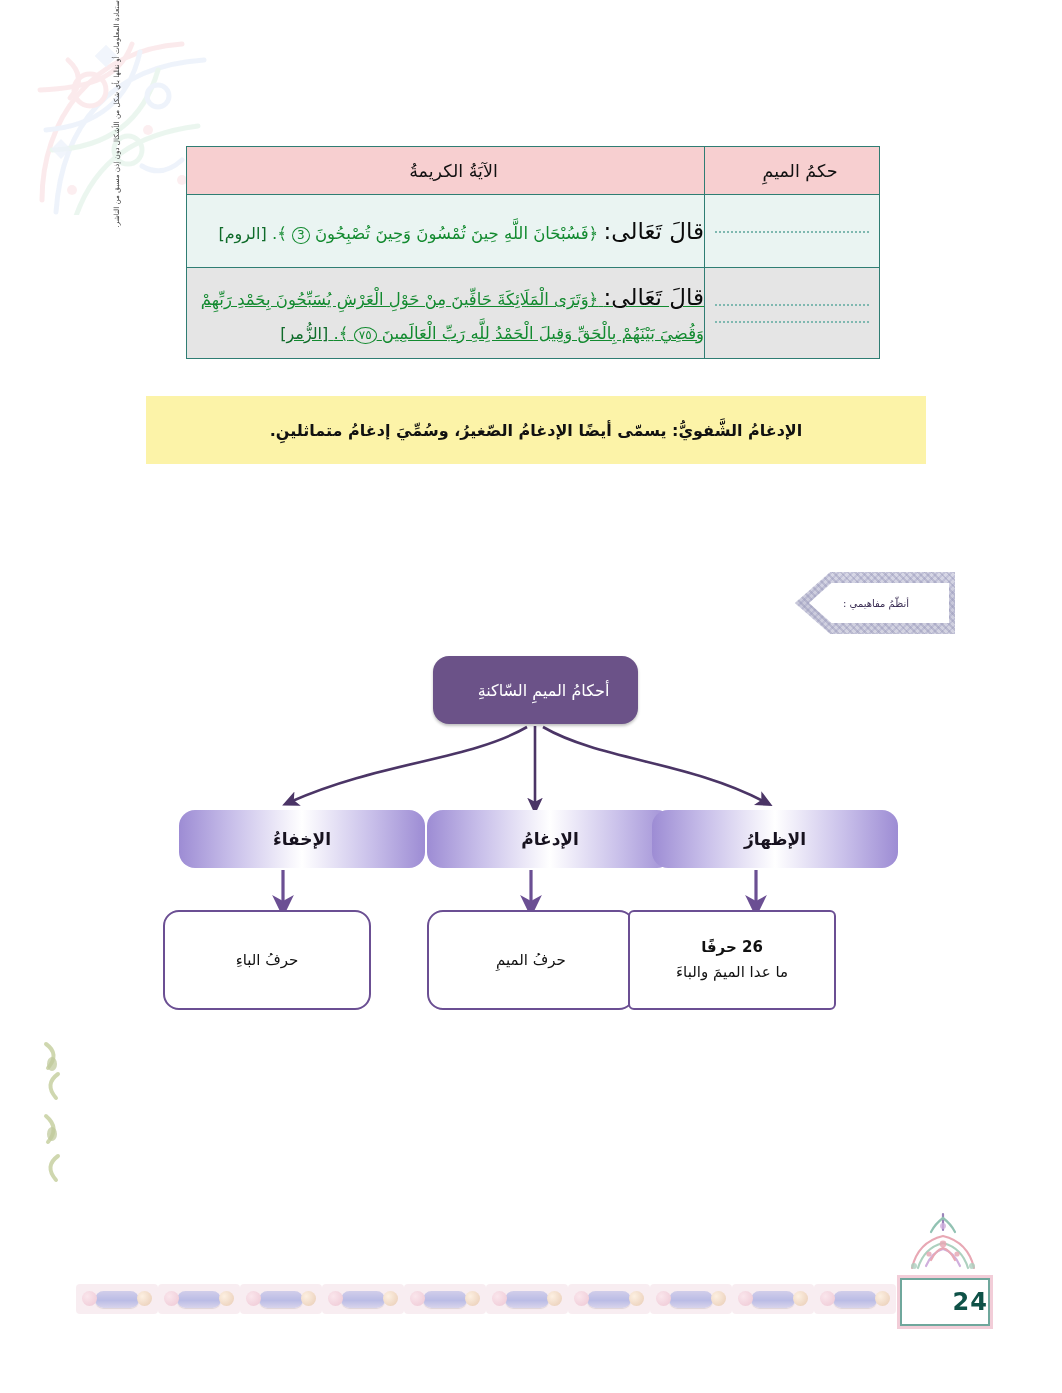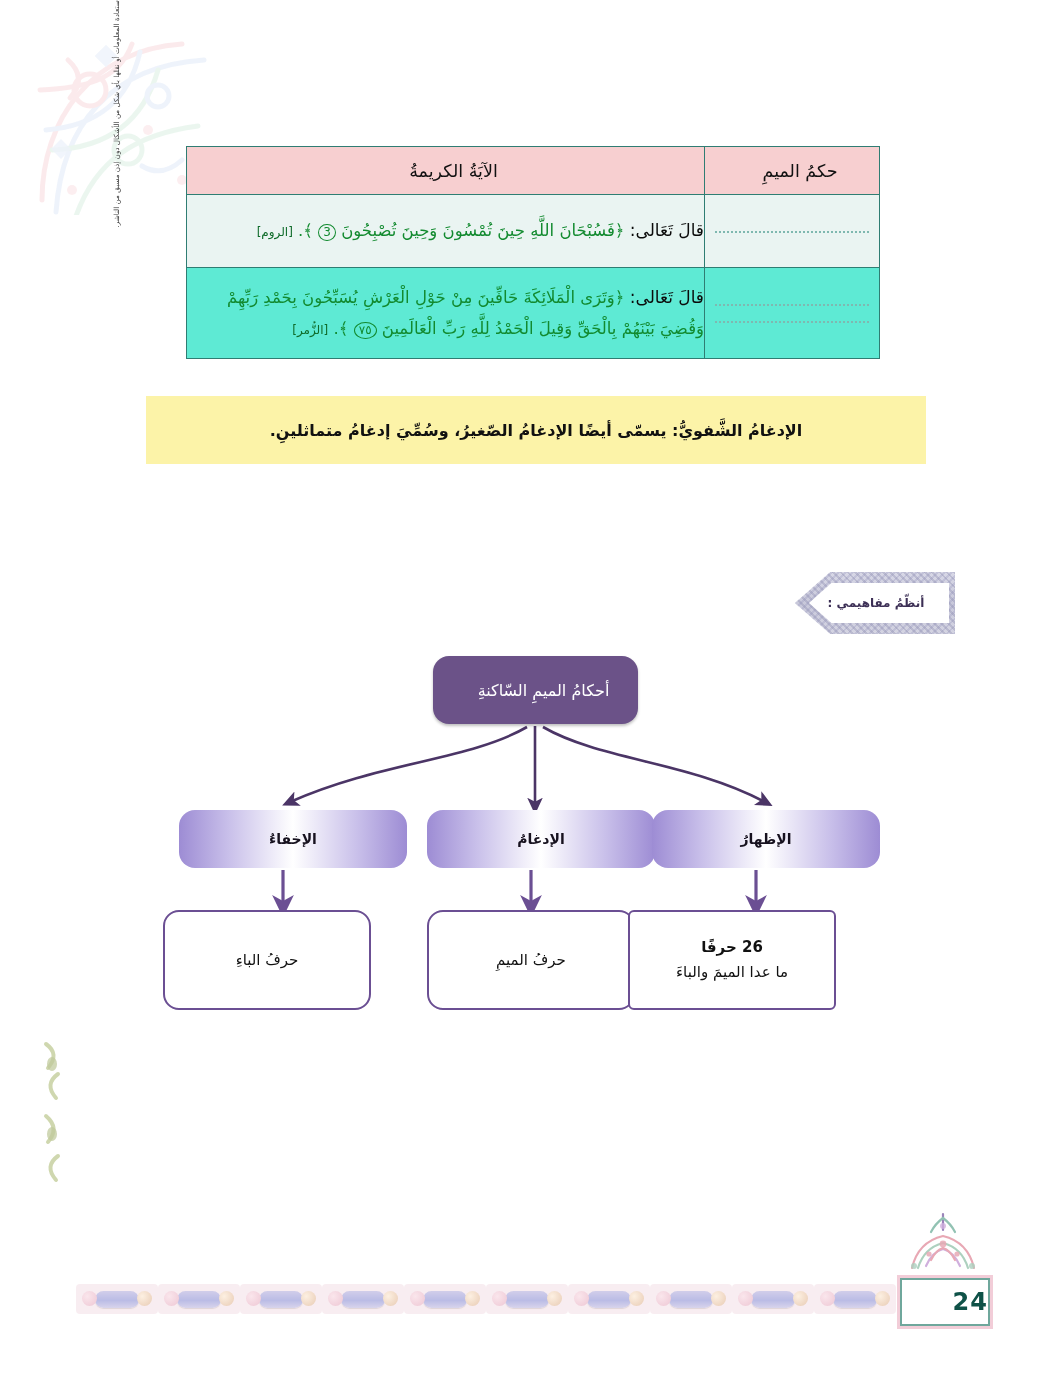--- a/index.html
+++ b/index.html
@@ -80,47 +80,47 @@
     height: 47px;
     font-size: 17.5px;
     font-weight: normal;
     color: #111;
     text-align: center;
     font-family: "DejaVu Sans", "Liberation Sans", sans-serif;
     padding-left: 16px;
   }
   .col-hukm { width: 158px; }
   .row-a td { background: #eaf4f2; height: 72px; }
-  .row-b td { background: #5eead4; height: 90px; }
+  .row-b td { background: #e5e5e5; height: 90px; text-decoration: underline; }
 
   .verse-cell {
     padding: 8px 18px 8px 14px;
     text-align: right;
     color: #128a2f;
     font-size: 16.5px;
     line-height: 1.85;
     direction: rtl;
   }
   .verse-cell .lead {
     color: #0b0b0b;
-    font-size: 17px;
+    font-size: 23px;
     margin-top: 9px;
   }
   .verse-cell .ayah-num {
     display: inline-block;
     font-size: 12px;
     border: 1px solid #128a2f;
     border-radius: 50%;
     padding: 0 4px;
     line-height: 1.25;
     color: #128a2f;
   }
   .verse-cell .surah {
     color: #0f6b2a;
-    font-size: 12px;
+    font-size: 16px;
   }
   .answer-lines {
     padding: 6px 12px;
     text-align: center;
   }
   .dotline {
     border-bottom: 2.2px dotted #7fb8b0;
     height: 1px;
     margin: 14px 10px;
   }
@@ -171,22 +171,22 @@
     top: 11px;
     bottom: 11px;
     background: #ffffff;
     clip-path: polygon(100% 0%, 16% 0%, 0% 50%, 16% 100%, 100% 100%);
     display: flex;
     align-items: center;
     justify-content: center;
     direction: rtl;
   }
   .concept-banner .label {
-    font-size: 12px;
-    font-weight: bold;
+    font-size: 10px;
+    font-weight: normal;
     color: #3c2f55;
     padding-right: 6px;
   }
 
   
   .map { position: absolute; left: 0; top: 0; width: 1062px; height: 1393px; pointer-events: none; }
 
   .node {
     position: absolute;
     display: flex;
@@ -203,26 +203,26 @@
     height: 68px;
     border-radius: 16px;
     background: #6b5288;
     color: #ffffff;
     font-size: 16px;
     box-shadow: 0 2px 3px rgba(0,0,0,.25);
     padding-left: 16px;
   }
   .node-mid {
     top: 810px;
-    width: 228px;
+    width: 246px;
     height: 58px;
     border-radius: 16px;
     background: linear-gradient(90deg, #9d8cd4 0%, #c9c0ea 22%, #ffffff 50%, #c9c0ea 78%, #9d8cd4 100%);
     color: #17121f;
-    font-size: 14px;
+    font-size: 17px;
     font-weight: bold;
   }
   .mid-1 { left: 179px; }
   .mid-2 { left: 427px; }
   .mid-3 { left: 652px; }
 
   .node-leaf {
     top: 910px;
     width: 208px;
     height: 100px;

